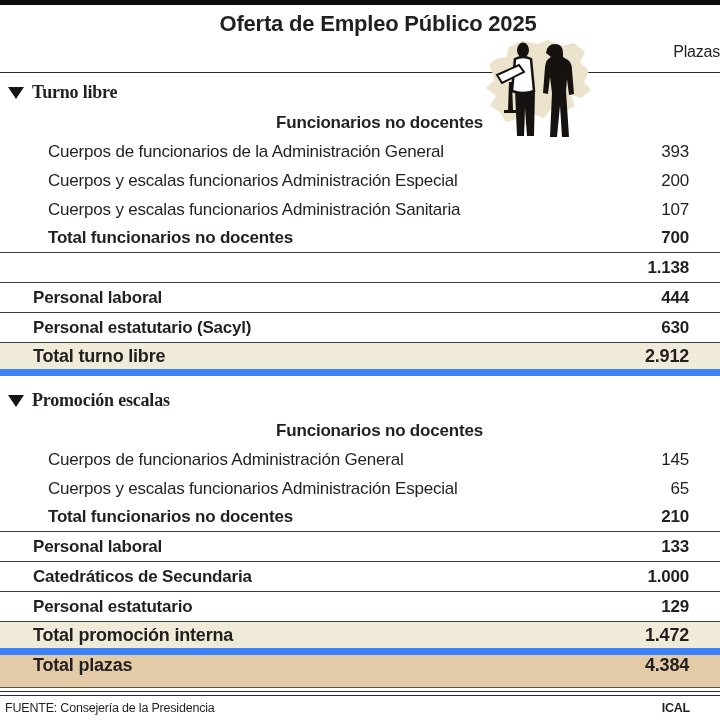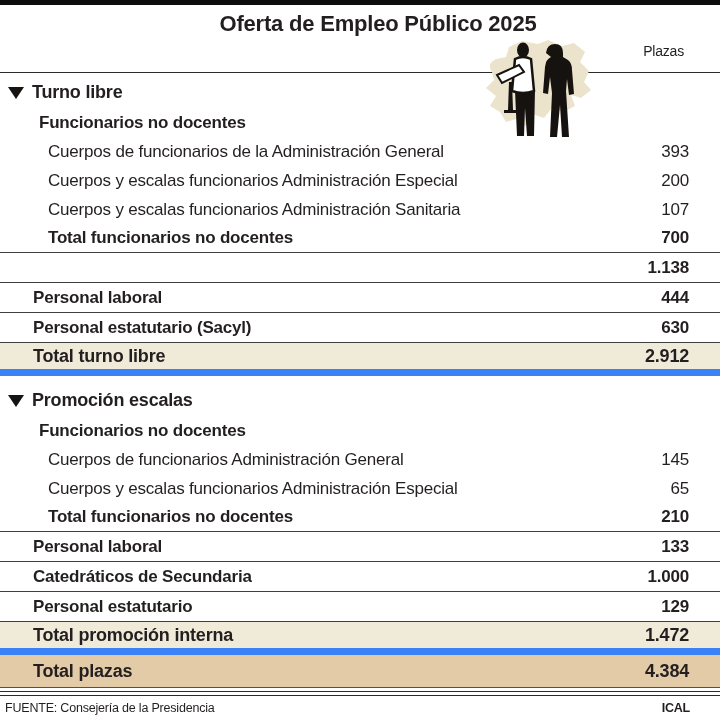--- a/index.html
+++ b/index.html
@@ -3,37 +3,37 @@
 <meta charset="utf-8">
 <style>
   html,body{margin:0;padding:0;background:#fff;}
   .infographic{
     position:relative;width:720px;height:725px;overflow:hidden;
     font-family:"Liberation Sans","DejaVu Sans",sans-serif;
     color:#231f20;letter-spacing:-0.2px;background:#fff;
   }
   .topbar{height:5px;background:#0d0d0d;}
   .title{margin:6px 0 0 0;font-size:22px;line-height:26px;font-weight:bold;text-align:center;padding-left:36px;}
-  .plazas{margin-top:6px;height:22px;font-size:14px;text-align:right;padding-right:36px;}
+  .plazas{margin-top:6px;height:22px;font-size:16px;text-align:right;}
   .rule{margin-top:7px;border-top:1px solid #2b2b2b;height:0;}
   .illustration{position:absolute;left:482px;top:38px;width:114px;height:106px;z-index:2;}
   .table{padding-top:4px;position:relative;z-index:1;}
   .row{display:flex;align-items:center;height:29px;font-size:17px;box-sizing:border-box;}
   .row .val{margin-left:auto;padding-right:31px;white-space:nowrap;}
-  .head{height:31px;font-size:18px;font-weight:bold;padding-left:8px;}
+  .head{height:31px;font-size:18px;font-weight:bold;padding-left:8px;font-family:Liberation Serif, serif;}
   .tri{width:0;height:0;border-left:8px solid transparent;border-right:8px solid transparent;
        border-top:12px solid #161310;margin-right:8px;}
-  .subhead{font-weight:bold;padding-left:39px;}
+  .subhead{font-weight:bold;padding-left:39px;justify-content:center;}
   .item{padding-left:48px;}
   .subtotal{font-weight:bold;padding-left:48px;border-bottom:1px solid #3f3f3f;}
   .line{font-weight:bold;padding-left:33px;height:30px;border-bottom:1px solid #3f3f3f;}
   .total{font-weight:bold;padding-left:33px;height:33px;font-size:18px;
          background:#f0ebd9;border-bottom:7px solid #3b82f6;}
   .gap{height:9px;}
-  .grand{display:flex;align-items:center;height:33px;font-size:18px;font-weight:bold;
+  .grand{display:flex;align-items:flex-start;height:33px;font-size:18px;font-weight:bold;
          padding-left:33px;background:#e2cba6;border-bottom:1px solid #55514b;box-sizing:border-box;}
   .grand .val{margin-left:auto;padding-right:31px;}
   .dblline{margin-top:3px;height:3px;border-top:1px solid #2b2b2b;border-bottom:1px solid #2b2b2b;}
   .footer{display:flex;align-items:flex-start;justify-content:space-between;
           padding:5px 30px 0 5px;font-size:12.5px;}
   .footer .credit{font-weight:bold;}
 </style>
 </head>
 <body>
 

